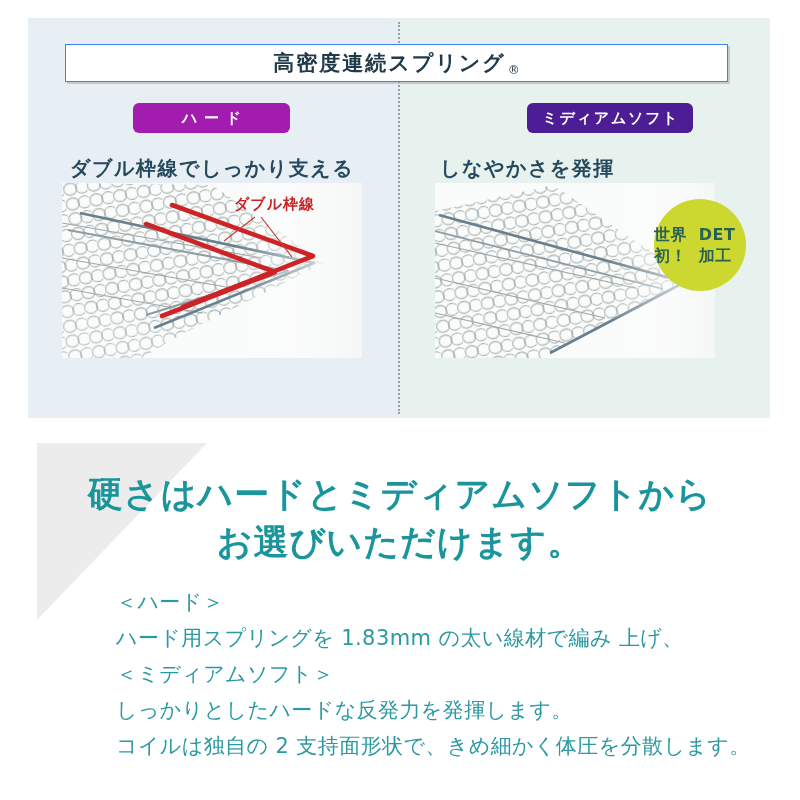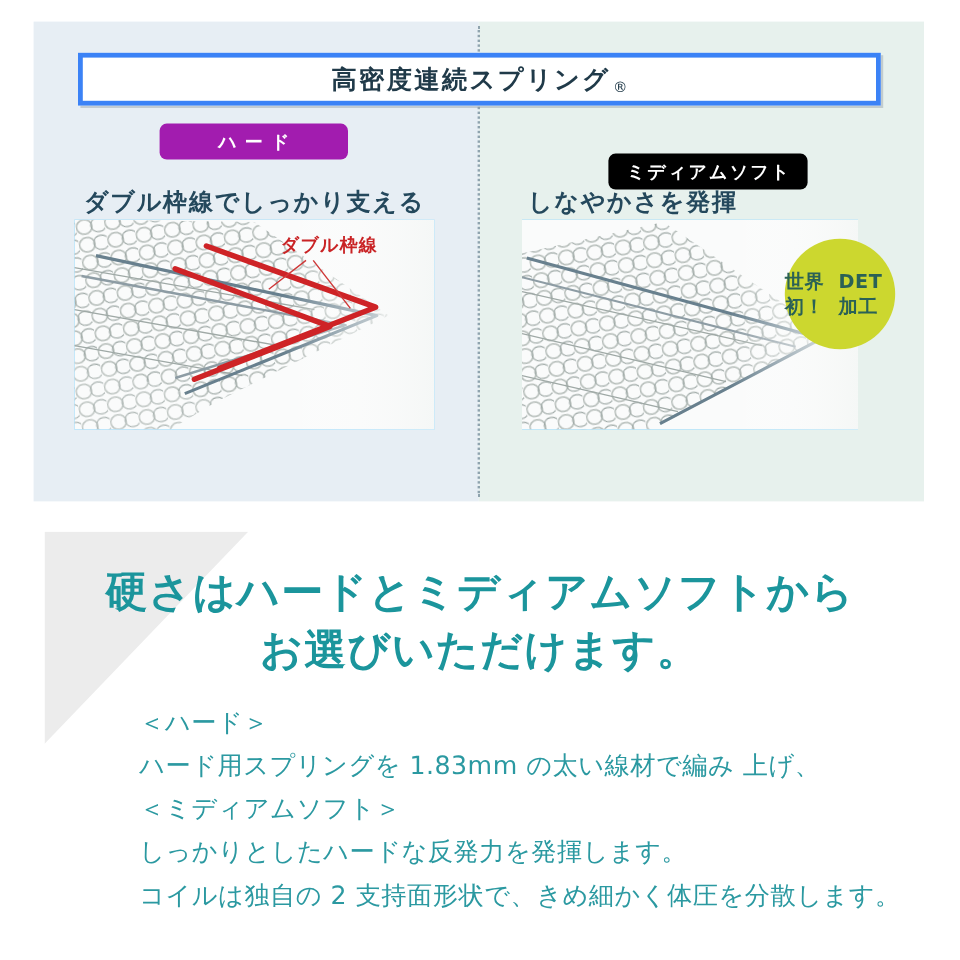--- a/index.html
+++ b/index.html
@@ -11,40 +11,40 @@
   .compare-panel{position:absolute;left:28px;top:18px;width:742px;height:400px;}
   .half{position:absolute;top:0;height:400px;width:371px;}
   .half.left{left:0;background:#e7eef4;}
   .half.right{left:371px;background:#e7f1ed;}
   .divider{
     position:absolute;left:370px;top:4px;height:392px;width:0;
     border-left:2px dotted #8fa3ae;
   }
   .title-box{
     position:absolute;left:37px;top:26px;width:661px;height:36px;
-    background:#ffffff;border:4px solid #3b82f6;
+    background:#ffffff;border:1px solid #3b82f6;
     box-shadow:2px 2px 0 rgba(148,160,168,.45);
     display:flex;align-items:center;justify-content:center;
     color:#203a49;font-size:21px;font-weight:bold;letter-spacing:2px;
   }
   .title-box .reg{font-size:12px;font-weight:normal;letter-spacing:0;margin-left:2px;align-self:flex-end;padding-bottom:4px;}
   .badge{
     position:absolute;top:85px;height:30px;border-radius:6px;
     display:flex;align-items:center;justify-content:center;
     color:#ffffff;font-size:15px;font-weight:bold;
   }
   .badge.hard{left:105px;width:157px;background:#a21caf;letter-spacing:.45em;text-indent:.45em;}
-  .badge.medium{left:479px;width:166px;background:#000000;letter-spacing:.12em;text-indent:.12em;margin-top:25px;}
+  .badge.medium{left:499px;width:166px;background:#4c1d95;letter-spacing:.12em;text-indent:.12em;}
   .sub-heading{
     position:absolute;top:137px;margin:0;color:#24485c;
     font-size:20px;font-weight:bold;letter-spacing:1.5px;
   }
   .sub-heading.left{left:42px;text-align:right;}
   .sub-heading.right{left:412px;}
-  .photo{position:absolute;top:165px;background:#7dd3fc;}
+  .photo{position:absolute;top:165px;background:#fdba74;}
   .photo.left{left:34px;width:300px;height:175px;}
   .photo.right{left:407px;width:280px;height:175px;}
   .photo svg{display:block;}
   .red-label{
     position:absolute;left:172px;top:12px;
     color:#c92325;font-size:15px;font-weight:bold;letter-spacing:1px;white-space:nowrap;
   }
   .sticker{
     position:absolute;left:626px;top:181px;width:92px;height:92px;border-radius:50%;
     background:#ccd72f;display:flex;flex-direction:row;align-items:center;justify-content:center;

